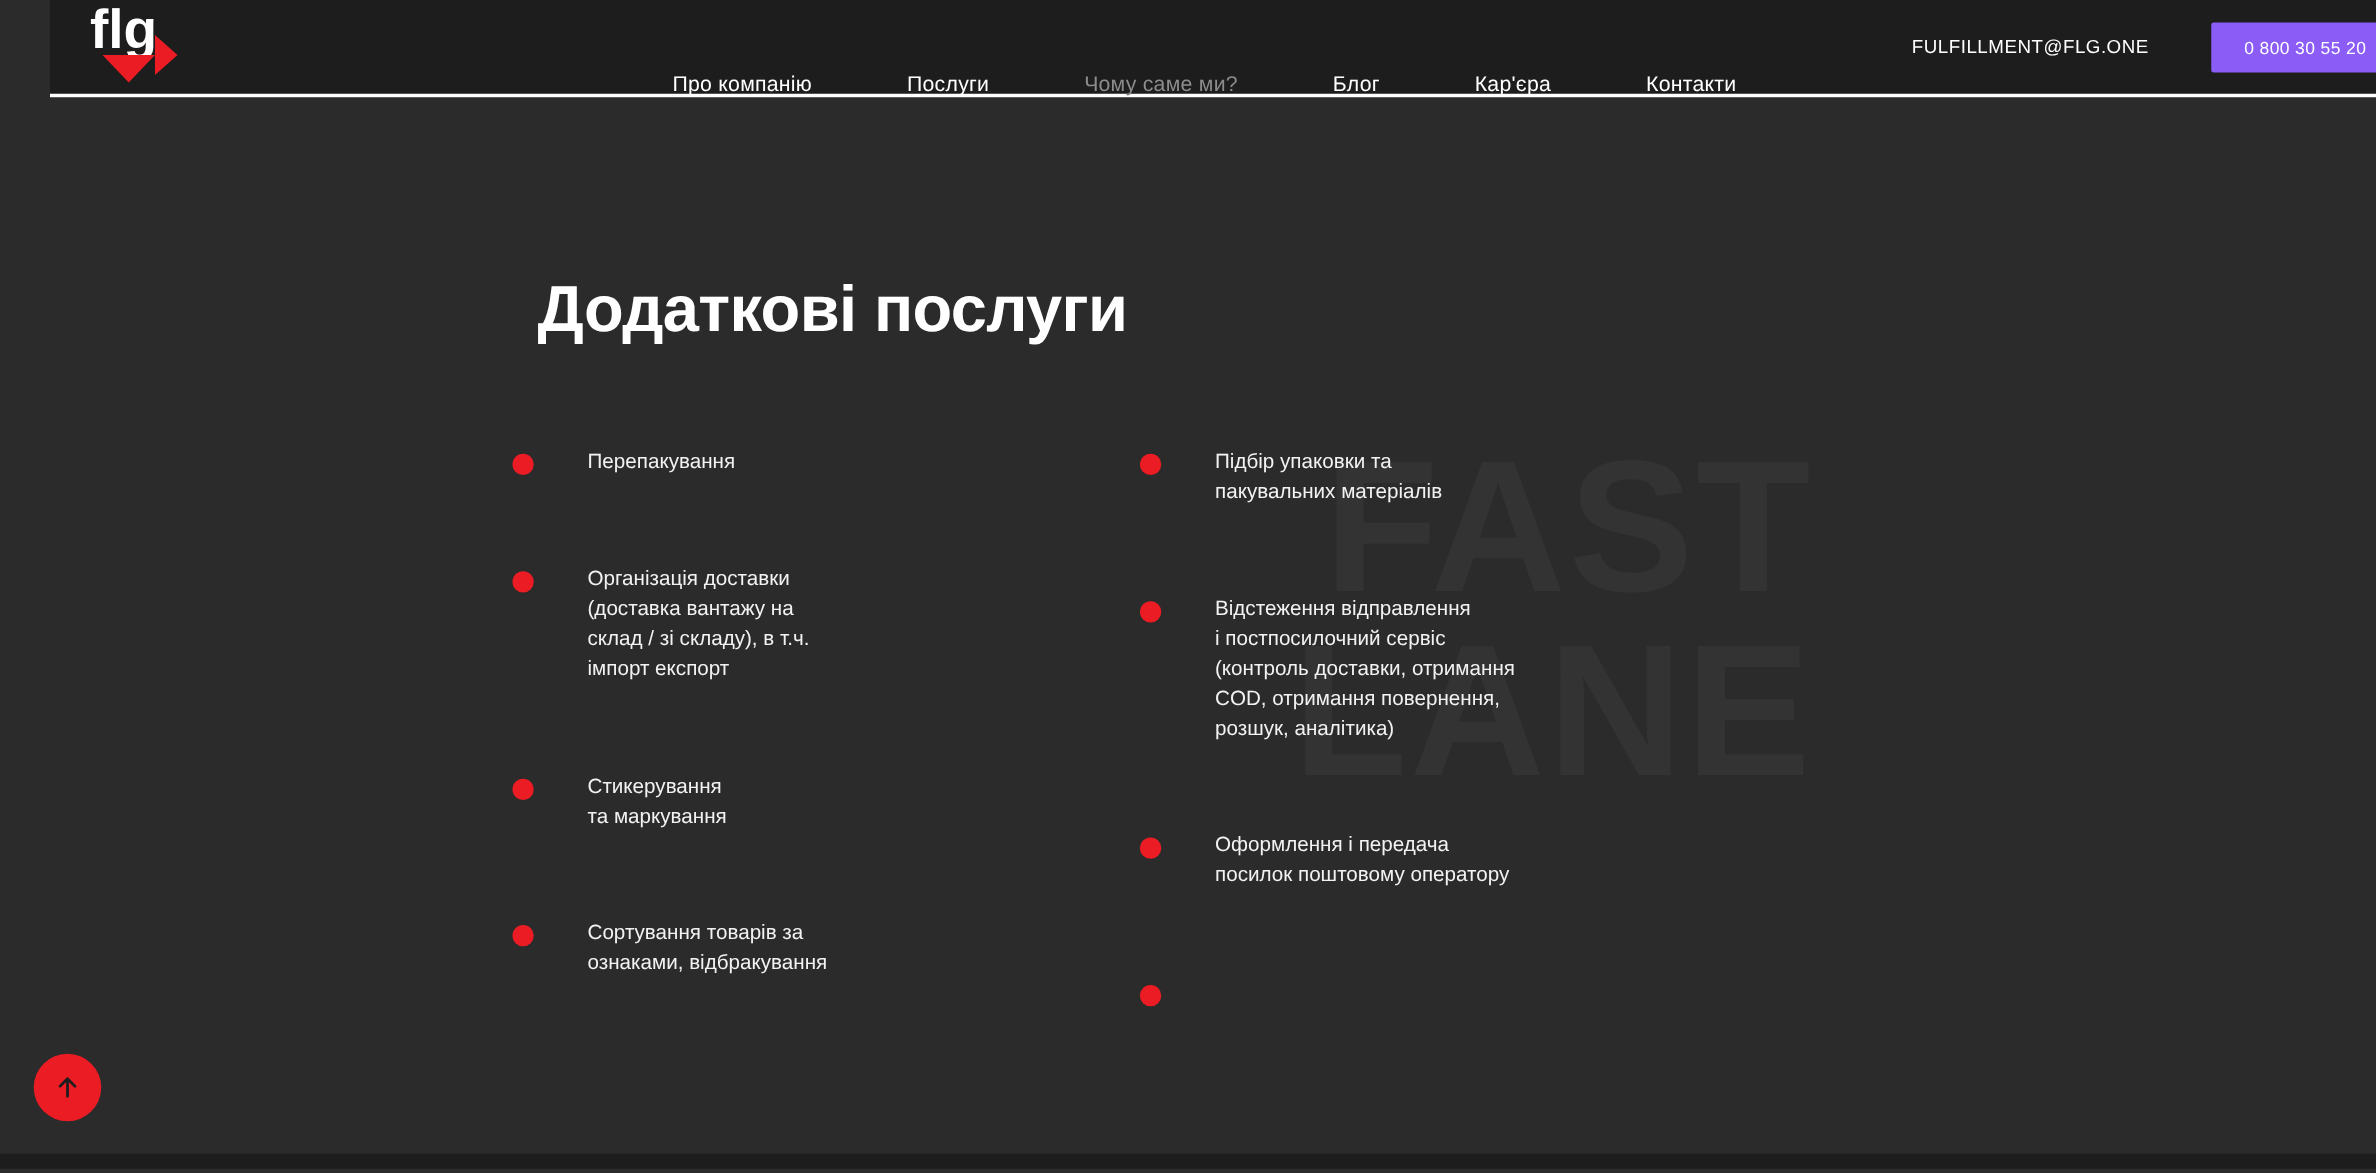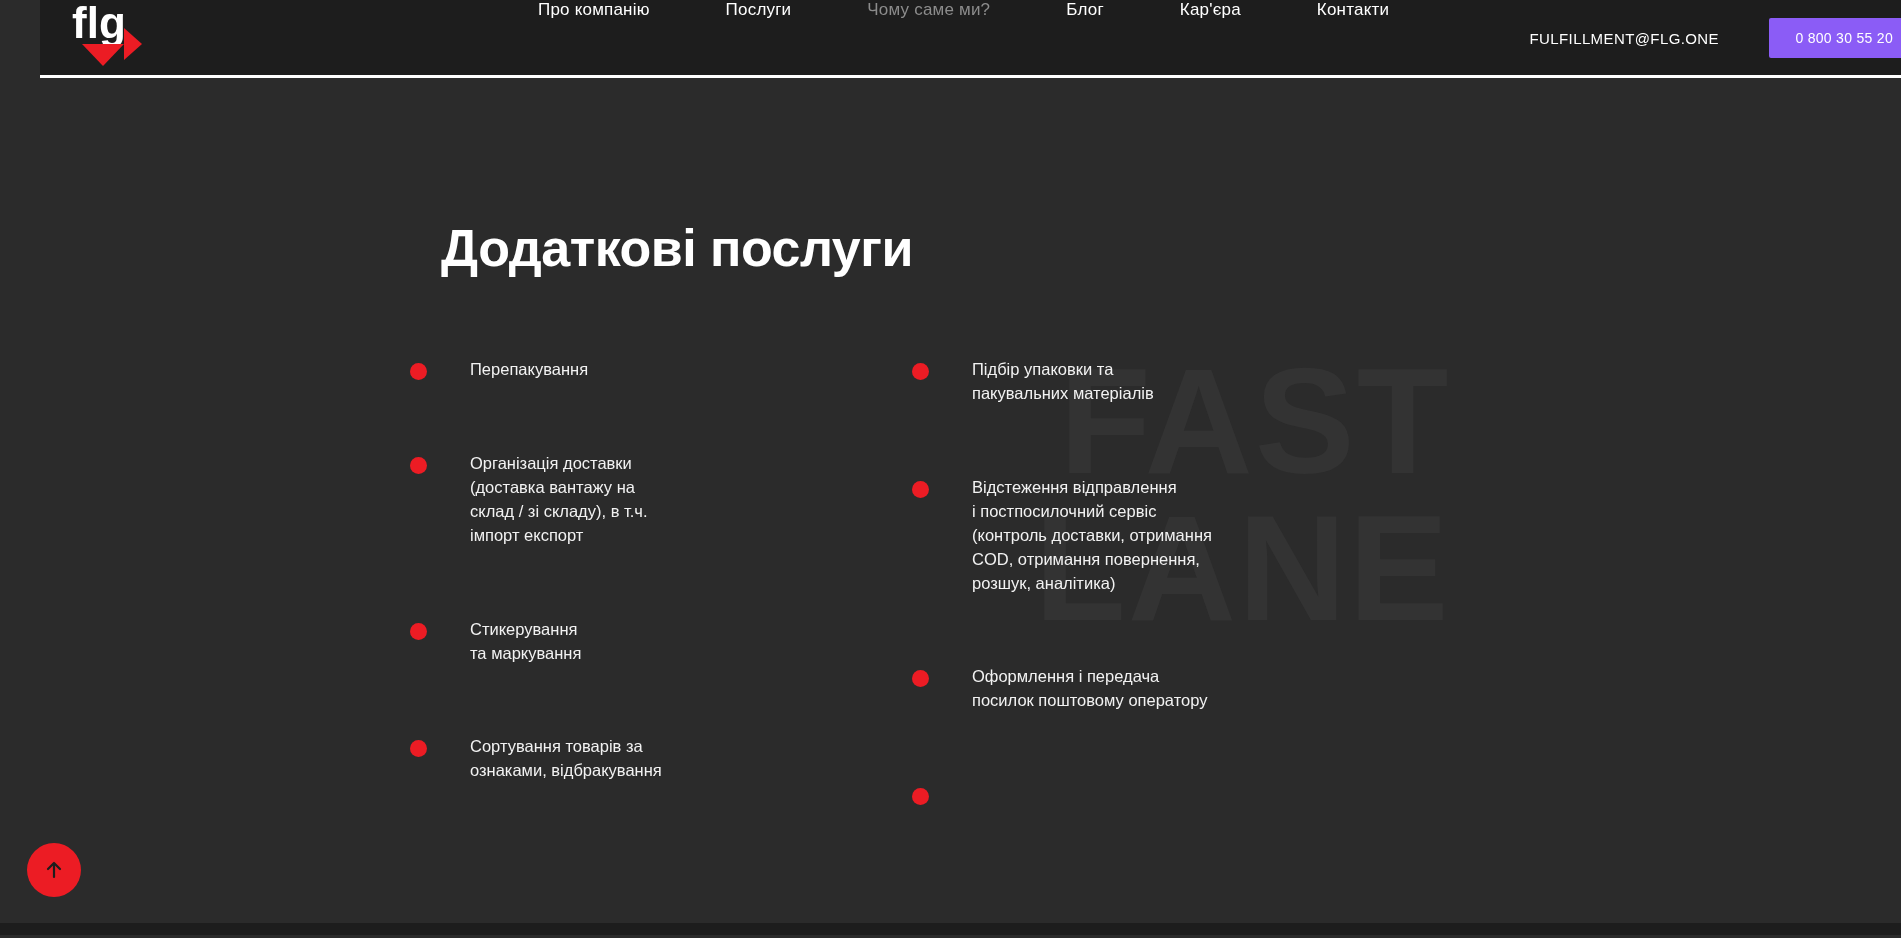--- a/index.html
+++ b/index.html
@@ -30,21 +30,21 @@
     height: 80px;
   }
   .logo svg { display: block; }
 
   .nav {
     position: absolute;
     left: 460px;
     top: 0;
     height: 78px;
     display: flex;
-    align-items: flex-start;
+    align-items: flex-end;
     gap: 0;
   }
   .nav-item {
     color: #ffffff;
     font-size: 17px;
     letter-spacing: 0.2px;
     padding: 0 38px;
     white-space: nowrap;
     cursor: pointer;
   }
@@ -106,21 +106,20 @@
 
   .page-title {
     position: absolute;
     left: 430px;
     top: 140px;
     color: #ffffff;
     font-size: 52px;
     font-weight: bold;
     letter-spacing: -0.5px;
     z-index: 2;
-    margin-left: 11px;
   }
 
   .cols {
     position: absolute;
     left: 410px;
     top: 280px;
     width: 1120px;
     display: flex;
     gap: 102px;
     z-index: 2;

